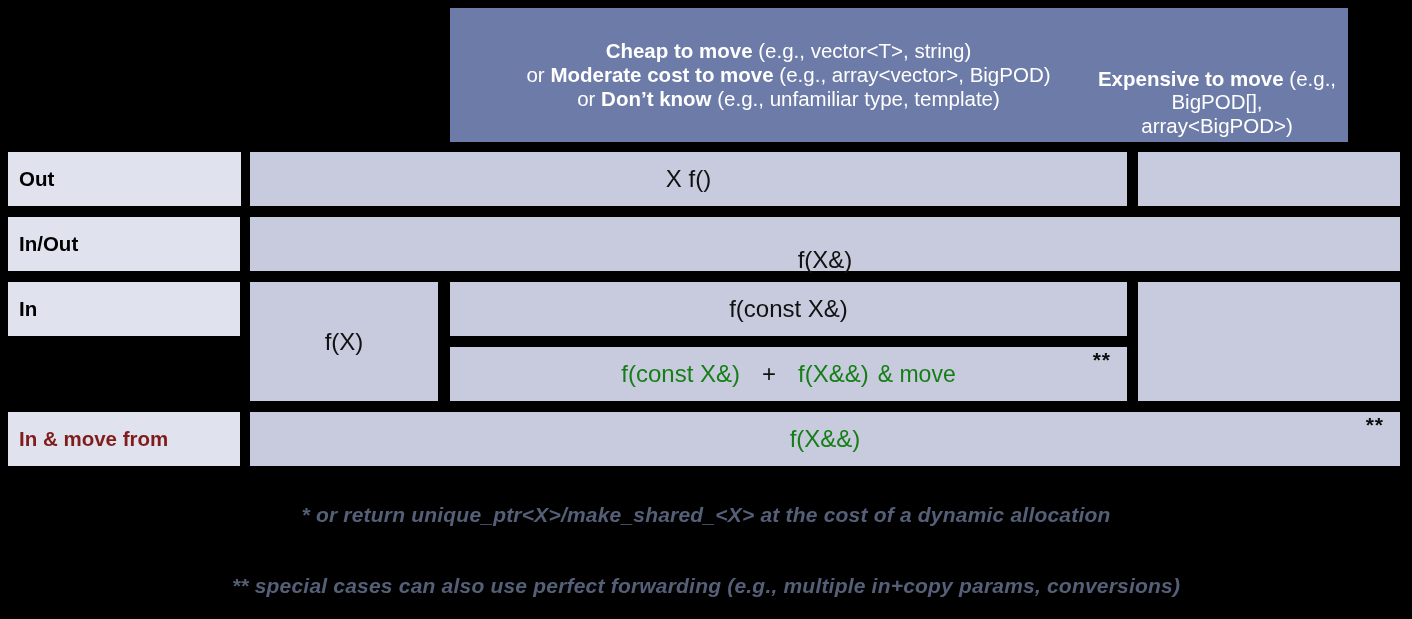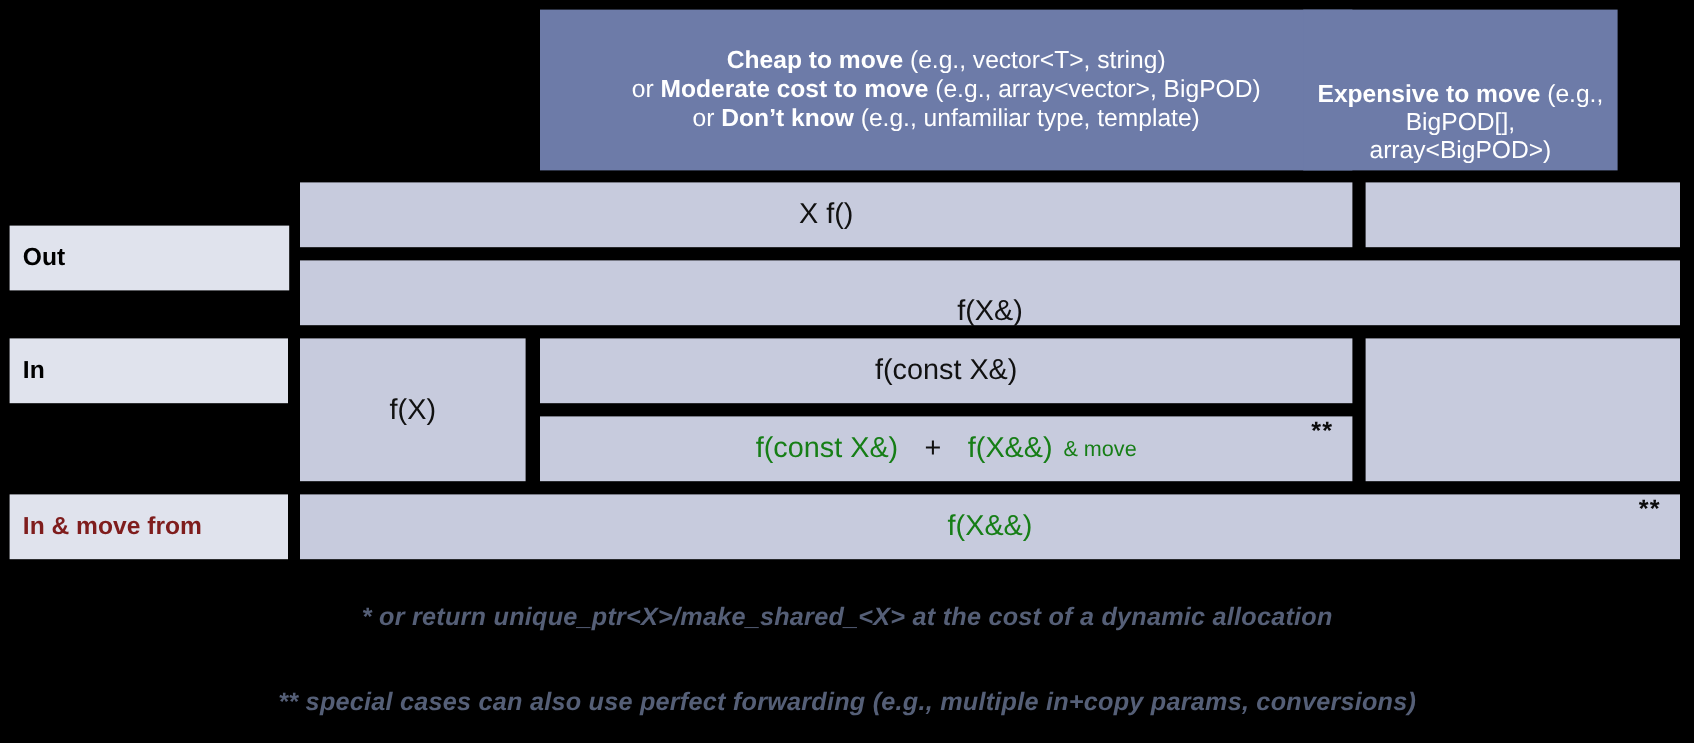--- a/index.html
+++ b/index.html
@@ -41,21 +41,21 @@
     background:#c7cbdd;
     font-size:24px;
     color:#111;
   }
   .blank{background:#c7cbdd;}
   .corner{background:#000;}
 
   .green{color:#167e16;}
   .rowlabel.green{color:#7f1d1d;}
   .plus{color:#111;}
-  .small{font-size:18px;}
+  .small{font-size:23px;}
 
   .stars{
     position:absolute;
     top:2px;
     right:16px;
     font-size:21px;
     font-weight:bold;
     color:#0c0c0c;
     letter-spacing:1px;
     line-height:1;
@@ -94,22 +94,25 @@
       </div>
     </div>
   </div>
 
   <div class="cell hdr" style="left:1086px;top:8px;width:262px;height:134px;align-items:flex-end;">
     <div>
       <b>Expensive to move</b><span> (e.g., BigPOD[], array&lt;BigPOD&gt;)</span>
     </div>
   </div>
 
-  <div class="cell rowlabel" style="left:8px;top:152px;width:233px;height:54px;margin-top:36px;">
+  <div class="cell rowlabel" style="left:8px;top:152px;width:233px;height:54px;">
     <span>Out</span>
+  </div>
+  <div class="cell rowlabel" style="left:8px;top:217px;width:232px;height:54px;">
+    <span>In/Out</span>
   </div>
   <div class="cell rowlabel" style="left:8px;top:282px;width:232px;height:54px;">
     <span>In</span>
   </div>
   <div class="cell rowlabel green" style="left:8px;top:412px;width:232px;height:54px;">
     <span>In &amp; move from</span>
   </div>
 
   <div class="cell body" style="left:250px;top:152px;width:877px;height:54px;">
     <span>X f()</span>

